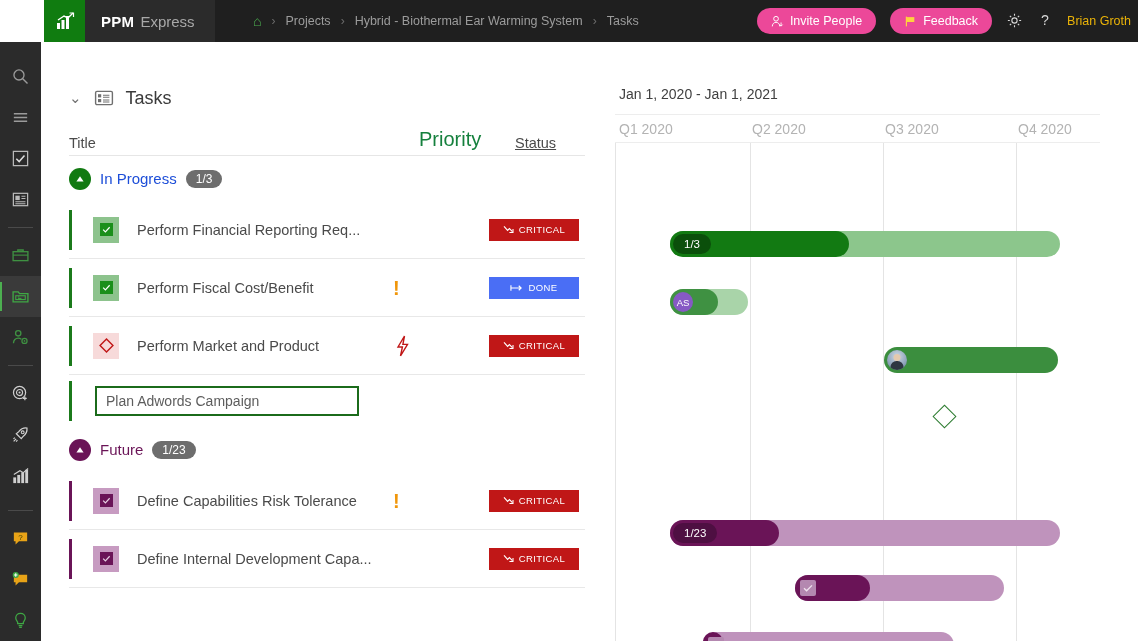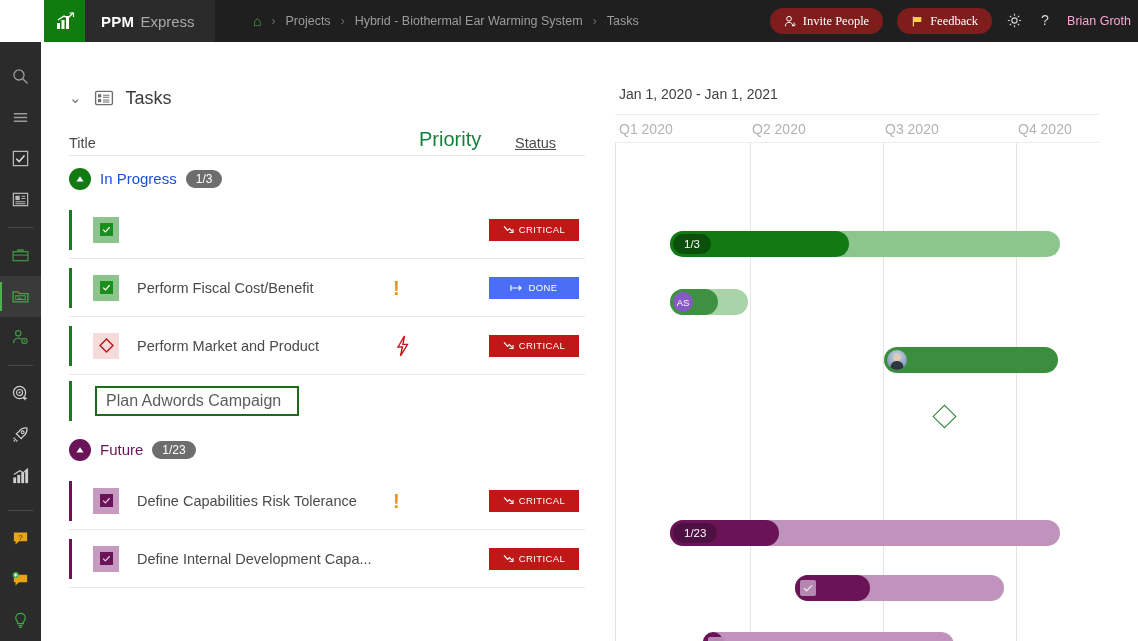--- a/index.html
+++ b/index.html
@@ -26,26 +26,26 @@
   }
   .brand-ppm { color: #ffffff; font-size: 15px; font-weight: bold; letter-spacing: .3px; }
   .brand-exp { color: #a8a8a8; font-size: 15px; margin-left: 6px; }
   .crumbs { display: flex; align-items: center; margin-left: 38px; gap: 10px; }
   .crumb { color: #9c9c9c; font-size: 12.5px; white-space: nowrap; }
   .crumb.sep { color: #6b6b6b; font-size: 12px; }
   .crumb.home { color: #4caf50; font-size: 14px; line-height: 1; }
   .top-right { margin-left: auto; display: flex; align-items: center; gap: 14px; padding-right: 12px; }
   .pill {
     display: flex; align-items: center; gap: 6px;
-    background: #7f1d1d; color: #fff; font-size: 12.5px;
+    background: #ec4899; color: #fff; font-size: 12.5px;
     border-radius: 13px; height: 26px; padding: 0 14px; border: none; cursor: pointer;
-    font-family: Liberation Serif, serif;
+    font-family: Liberation Sans, sans-serif;
   }
   .icon-btn { color: #d8d8d8; font-size: 15px; background: none; border: none; cursor: pointer; line-height: 1; }
-  .user-name { color: #f9a8d4; font-size: 12.5px; text-align: right; }
+  .user-name { color: #eab308; font-size: 12.5px; text-align: right; }
   .avatar-top {
     width: 25px; height: 25px; border-radius: 50%;
     background: radial-gradient(circle at 50% 32%, #cfd9e4 0%, #8fa3bb 55%, #5a6f8a 100%);
     position: relative; overflow: hidden; border: 1px solid #4b5d73;
   }
   .avatar-top::after {
     content:""; position:absolute; left:50%; top:55%; transform:translateX(-50%);
     width:16px; height:14px; border-radius:7px 7px 2px 2px; background:#2e3641;
   }
   .avatar-top::before {
@@ -122,23 +122,23 @@
   .badge.critical { background: #c01717; }
   .badge.done { background: #4a6ef5; }
   .prio-bang { color: #f0960a; font-size: 20px; font-weight: bold; line-height: 1; }
 
   .newtask-row {
     display: flex; align-items: center; height: 52px;
     margin-left: 28px; margin-right: 30px;
   }
   .newtask-row .accent { width: 3px; height: 40px; flex: 0 0 3px; background: #1b7a1b; }
   .newtask-input {
-    margin-left: 23px; width: 204px; height: 30px;
+    margin-left: 23px; width: 264px; height: 30px;
     border: 2px solid #1b6b1b; background: #fff; color: #5d5d5d;
-    font-size: 16px; padding: 0 9px; outline: none;
+    font-size: 14px; padding: 0 9px; outline: none;
     font-family: "Liberation Sans", sans-serif;
   }
 
   
   .gantt {
     position: absolute; top: 42px; left: 615px; width: 485px; height: 599px;
     background: #fff; overflow: hidden;
   }
   .gantt-range { font-size: 14px; color: #3f3f3f; padding: 44px 0 0 4px; }
   .gantt-qrow {
@@ -392,20 +392,21 @@
     </div>
 
     <div class="task-row">
       <span class="accent" style="background:#1b7a1b"></span>
       <span class="task-icon" style="background:#8dc38d">
         <svg width="13" height="13" viewBox="0 0 14 14">
             <rect width="14" height="14" fill="#1b8f1b"></rect>
             <path d="M3.4 7.2l2.4 2.4 4.6-5" stroke="#fff" stroke-width="1.3" fill="none"></path>
           </svg>
       </span>
+      <span class="task-title">Perform Financial Reporting Req...</span>
       <span class="task-priority"></span>
       <span class="task-status">
         <span class="badge critical">
           <svg width="11" height="9" viewBox="0 0 12 10">
               <path d="M1 1.6L5 6l2-2 3.4 3.4" stroke="#fff" stroke-width="1.3" fill="none"></path>
               <path d="M11 4.4v4h-4" stroke="#fff" stroke-width="1.2" fill="none"></path>
             </svg>
           <span>CRITICAL</span>
         </span>
       </span>

